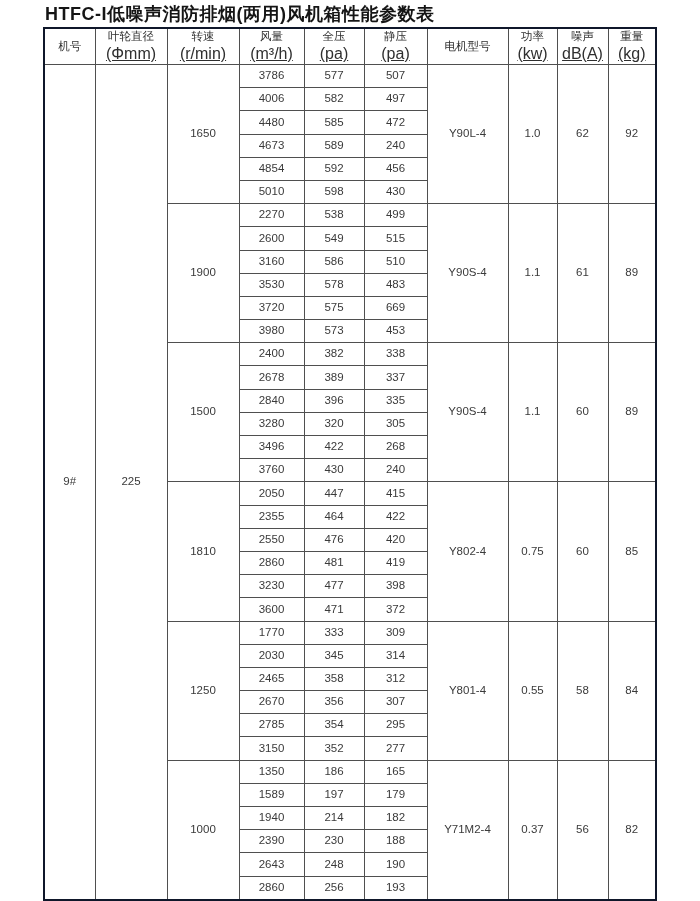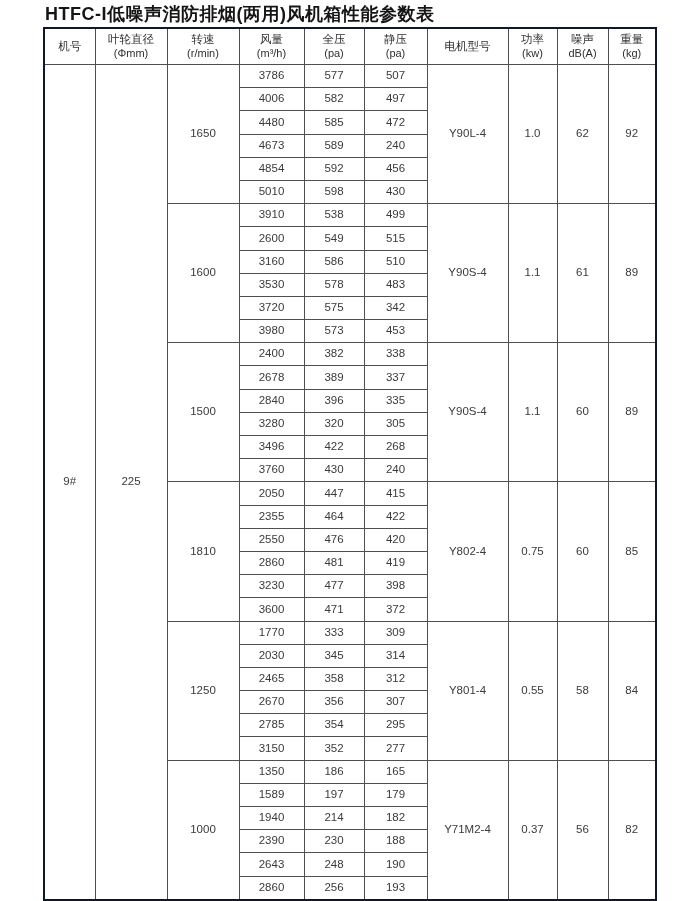--- a/index.html
+++ b/index.html
@@ -46,21 +46,21 @@
   table.spec thead th {
     height: 35px;
     font-size: 11.5px;
     color: #2f2f2f;
   }
   table.spec tbody td {
     height: 22.2px;
     font-size: 11.5px;
   }
   .hname { display: block; }
-  .hunit { display: block; font-size: 11px; }
+  .hunit { display: block; font-size: 16px; text-decoration: underline; }
 </style>
 </head>
 <body>
 
 <div class="page">
   <div class="title">HTFC-I低噪声消防排烟(两用)风机箱性能参数表</div>
 
   <table class="spec">
     <colgroup>
       <col style="width:51px">
@@ -148,22 +148,22 @@
           <td>4854</td>
           <td>592</td>
           <td>456</td>
         </tr>
         <tr>
           <td>5010</td>
           <td>598</td>
           <td>430</td>
         </tr>
         <tr>
-          <td rowspan="6">1600</td>
-          <td>3910</td>
+          <td rowspan="6">1900</td>
+          <td>2270</td>
           <td>538</td>
           <td>499</td>
           <td rowspan="6">Y90S-4</td>
           <td rowspan="6">1.1</td>
           <td rowspan="6">61</td>
           <td rowspan="6">89</td>
         </tr>
         <tr>
           <td>2600</td>
           <td>549</td>
@@ -175,21 +175,21 @@
           <td>510</td>
         </tr>
         <tr>
           <td>3530</td>
           <td>578</td>
           <td>483</td>
         </tr>
         <tr>
           <td>3720</td>
           <td>575</td>
-          <td>342</td>
+          <td>669</td>
         </tr>
         <tr>
           <td>3980</td>
           <td>573</td>
           <td>453</td>
         </tr>
         <tr>
           <td rowspan="6">1500</td>
           <td>2400</td>
           <td>382</td>

